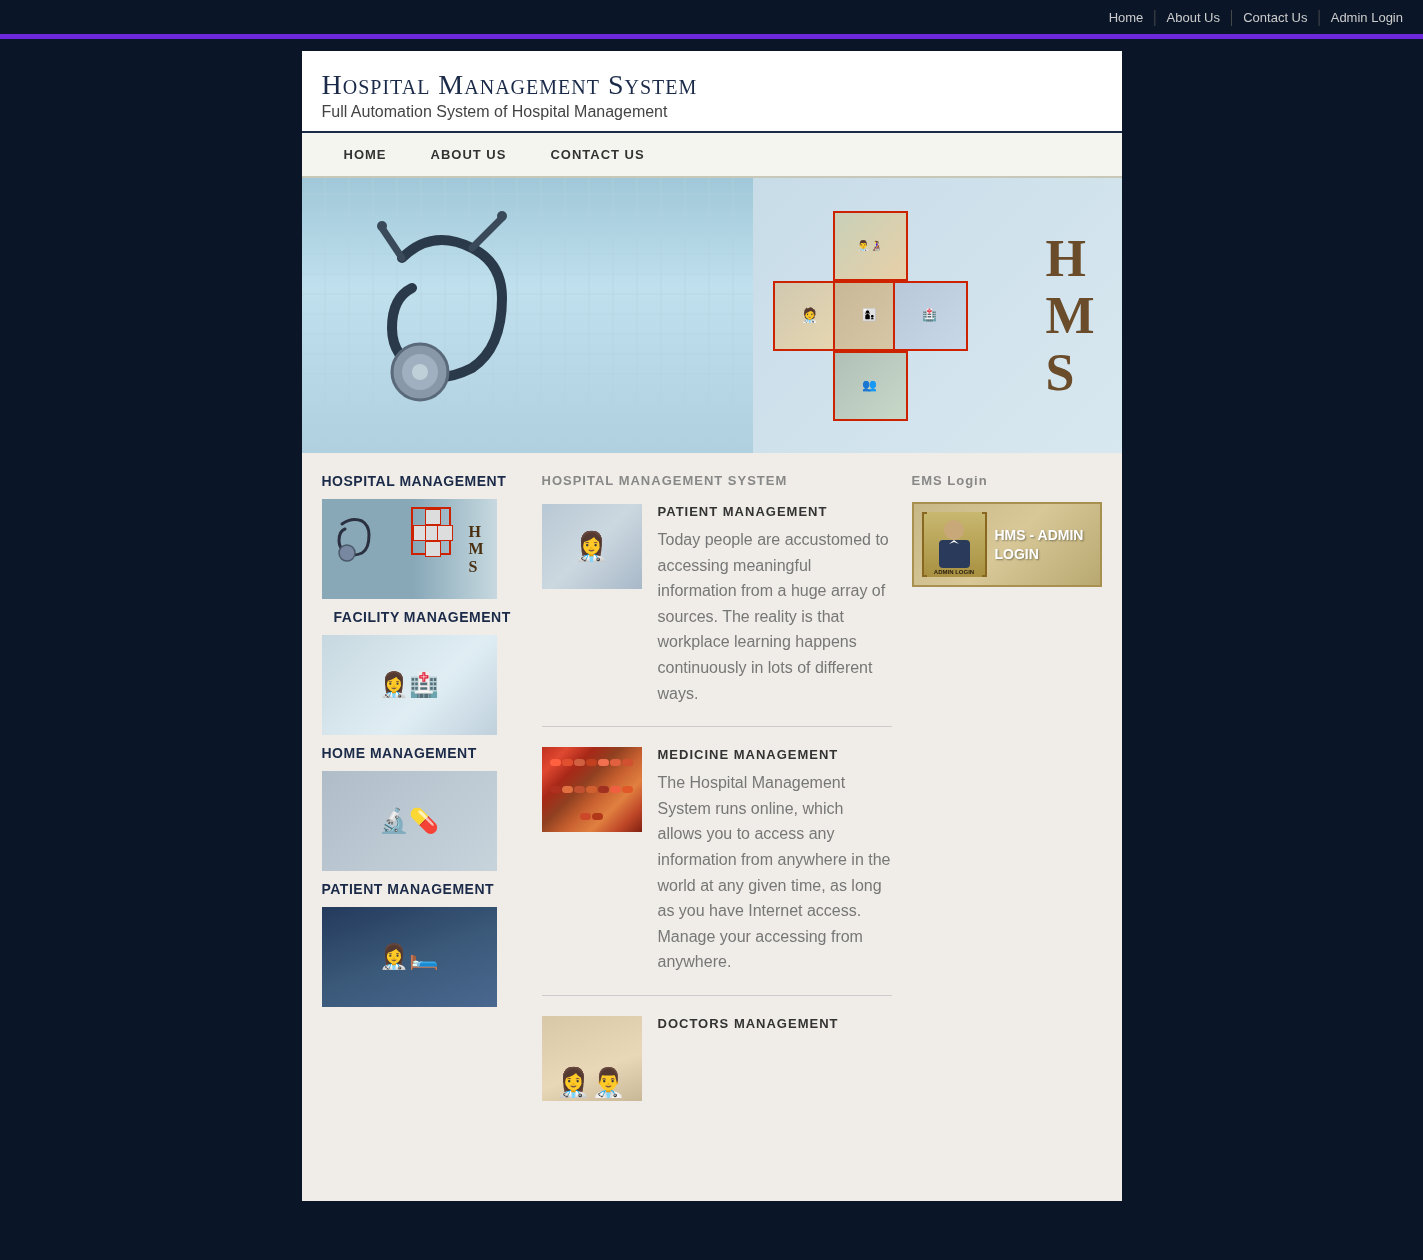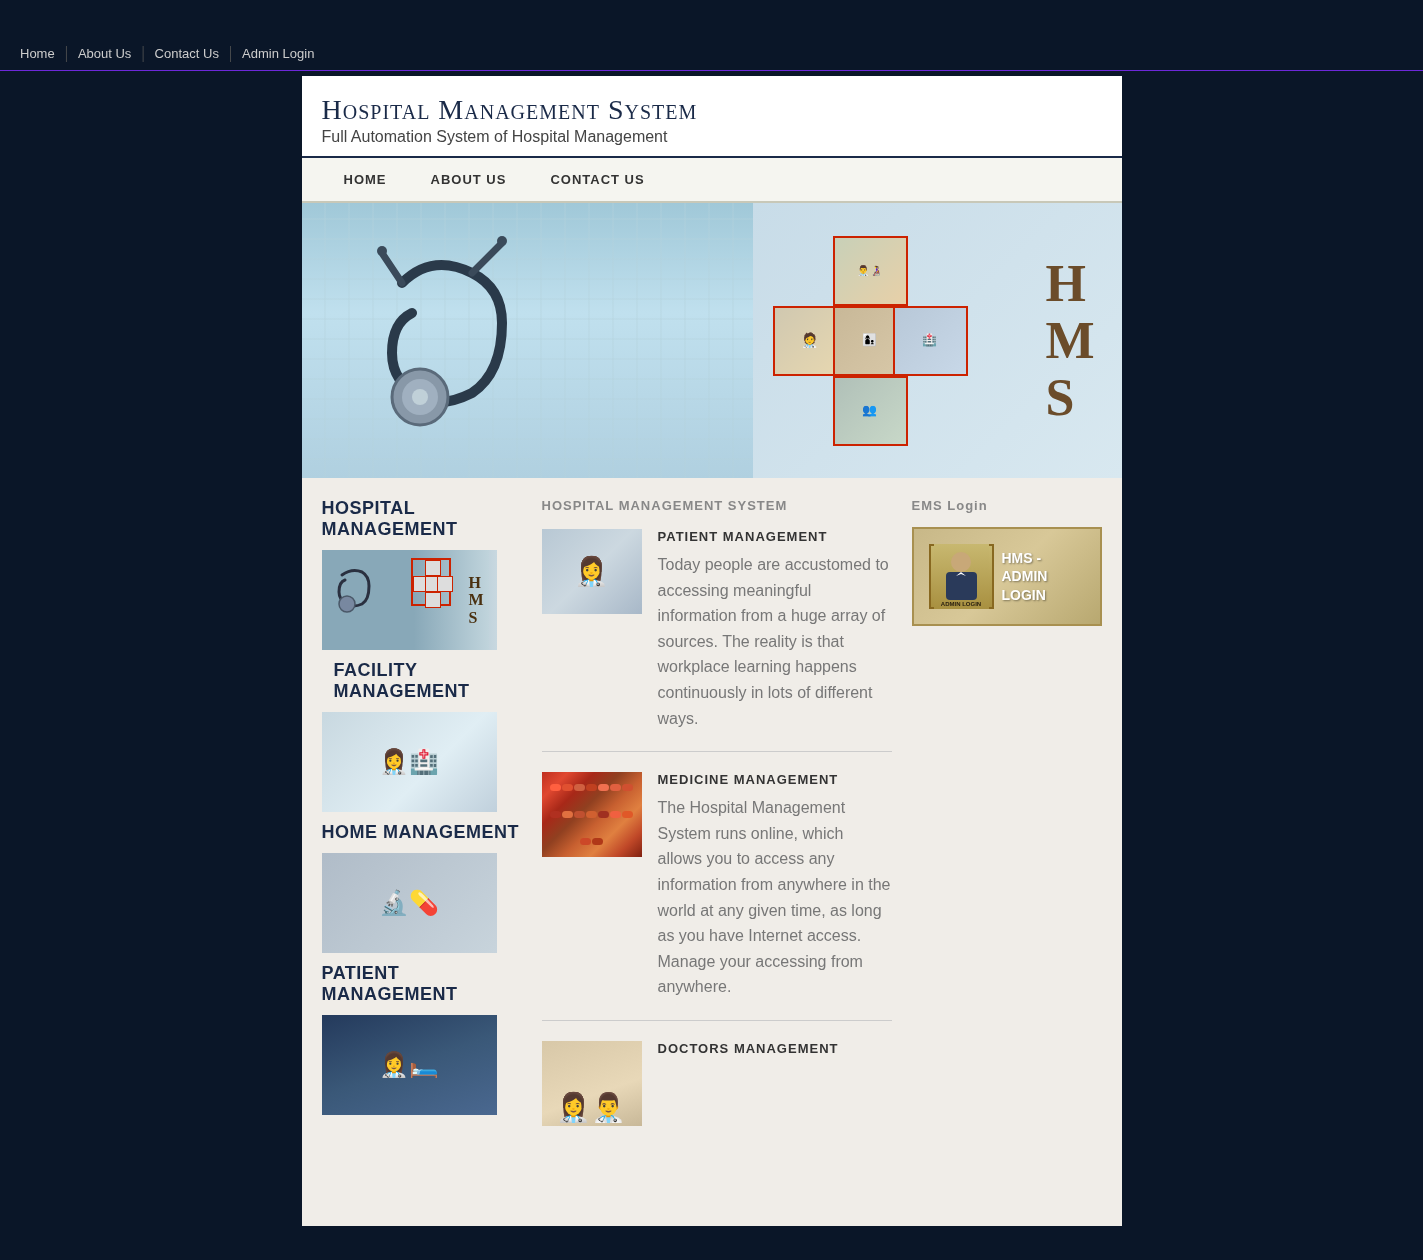--- a/index.html
+++ b/index.html
@@ -5,40 +5,39 @@
     * { margin: 0; padding: 0; box-sizing: border-box; }
     body {
       background-color: #0a1628;
       font-family: Georgia, 'Times New Roman', serif;
       min-height: 1260px;
     }
 
     
     .top-bar {
       background-color: #0a1628;
-      text-align: left;
+      text-align: right;
       padding: 8px 20px;
-      border-bottom: 1px solid #6d28d9;
-      margin-top: 36px;
+      border-bottom: 5px solid #6d28d9;
     }
     .top-bar a {
       color: #ccc;
       text-decoration: none;
       font-size: 13px;
       font-family: Arial, sans-serif;
     }
     .top-bar span {
       color: #555;
       margin: 0 6px;
     }
 
     
     .main-wrapper {
       width: 820px;
-      margin: 5px auto;
+      margin: 12px auto;
       background: #0c4a6e;
       border-radius: 11px;
     }
 
     
     .site-header {
       background: #fff;
       padding: 18px 20px 10px 20px;
       border-bottom: 2px solid #1a2a48;
     }
@@ -215,21 +214,21 @@
       gap: 20px;
     }
 
     
     .left-col {
       width: 200px;
       flex-shrink: 0;
     }
 
     .section-heading {
-      font-size: 18px;
+      font-size: 14px;
       font-weight: bold;
       color: #1a2a48;
       font-family: Arial, sans-serif;
       margin-bottom: 10px;
       letter-spacing: 0.5px;
     }
 
     .left-img-box {
       width: 175px;
       height: 100px;
@@ -349,21 +348,21 @@
       font-family: Arial, sans-serif;
       margin-bottom: 14px;
       letter-spacing: 1px;
     }
 
     .admin-login-box {
       background: linear-gradient(135deg, #c8b888, #d8c898, #b8a870);
       border: 2px solid #a89050;
       display: flex;
       align-items: center;
-      padding: 15px;
+      padding: 8px;
       gap: 8px;
       cursor: pointer;
     }
 
     .admin-icon {
       width: 65px;
       height: 65px;
       background: linear-gradient(180deg, #c8b870 0%, #a89040 100%);
       border: 2px solid #886820;
       display: flex;

